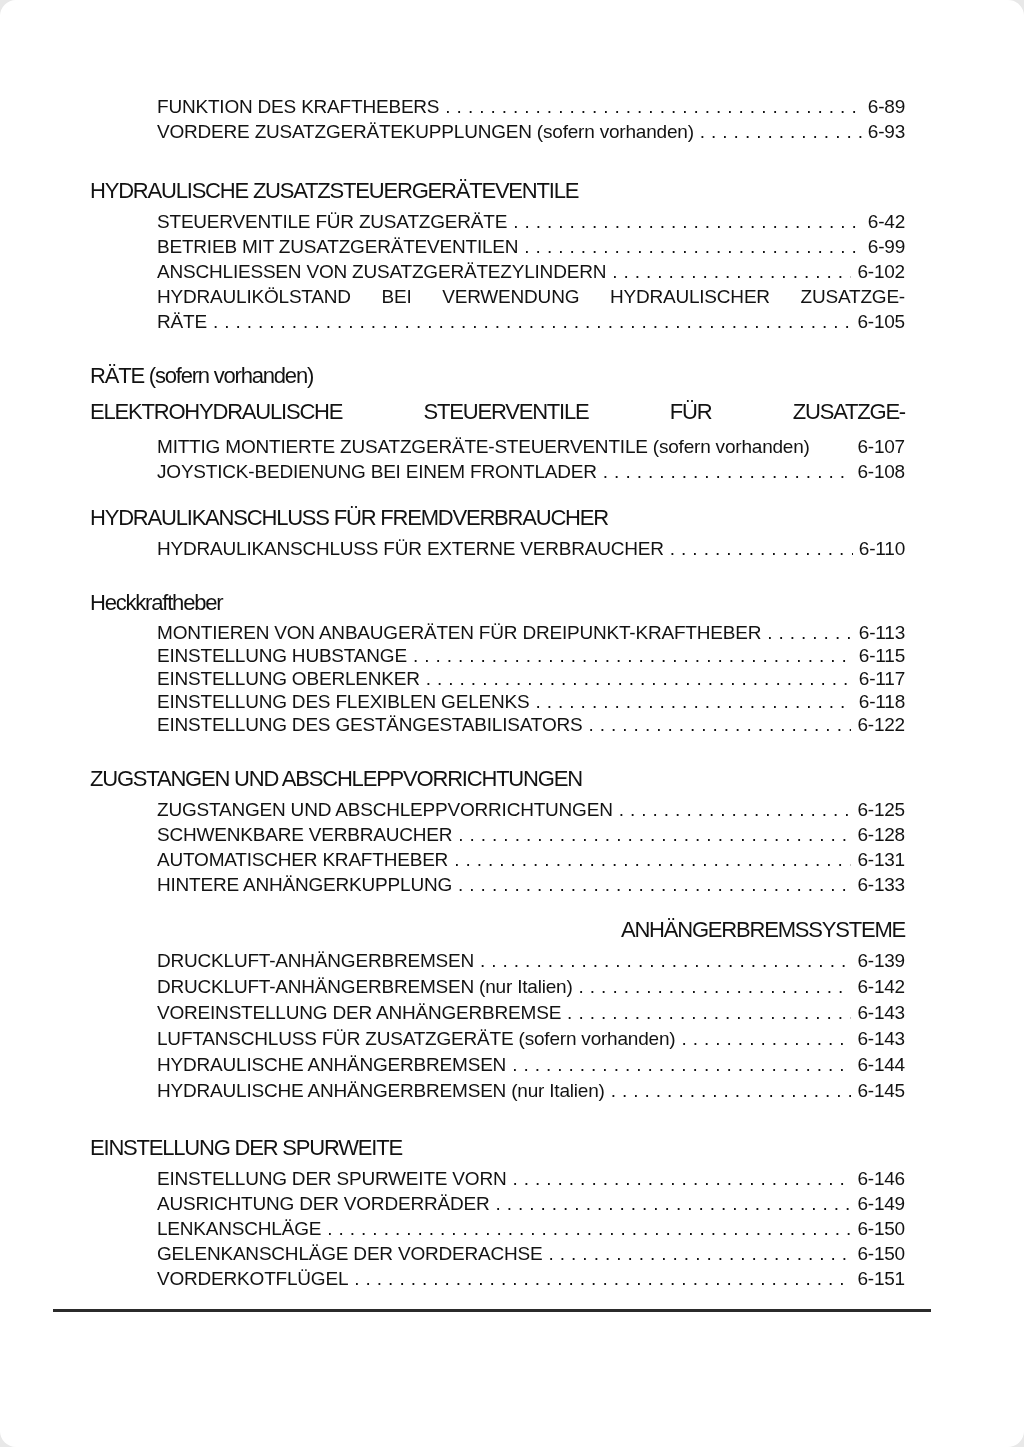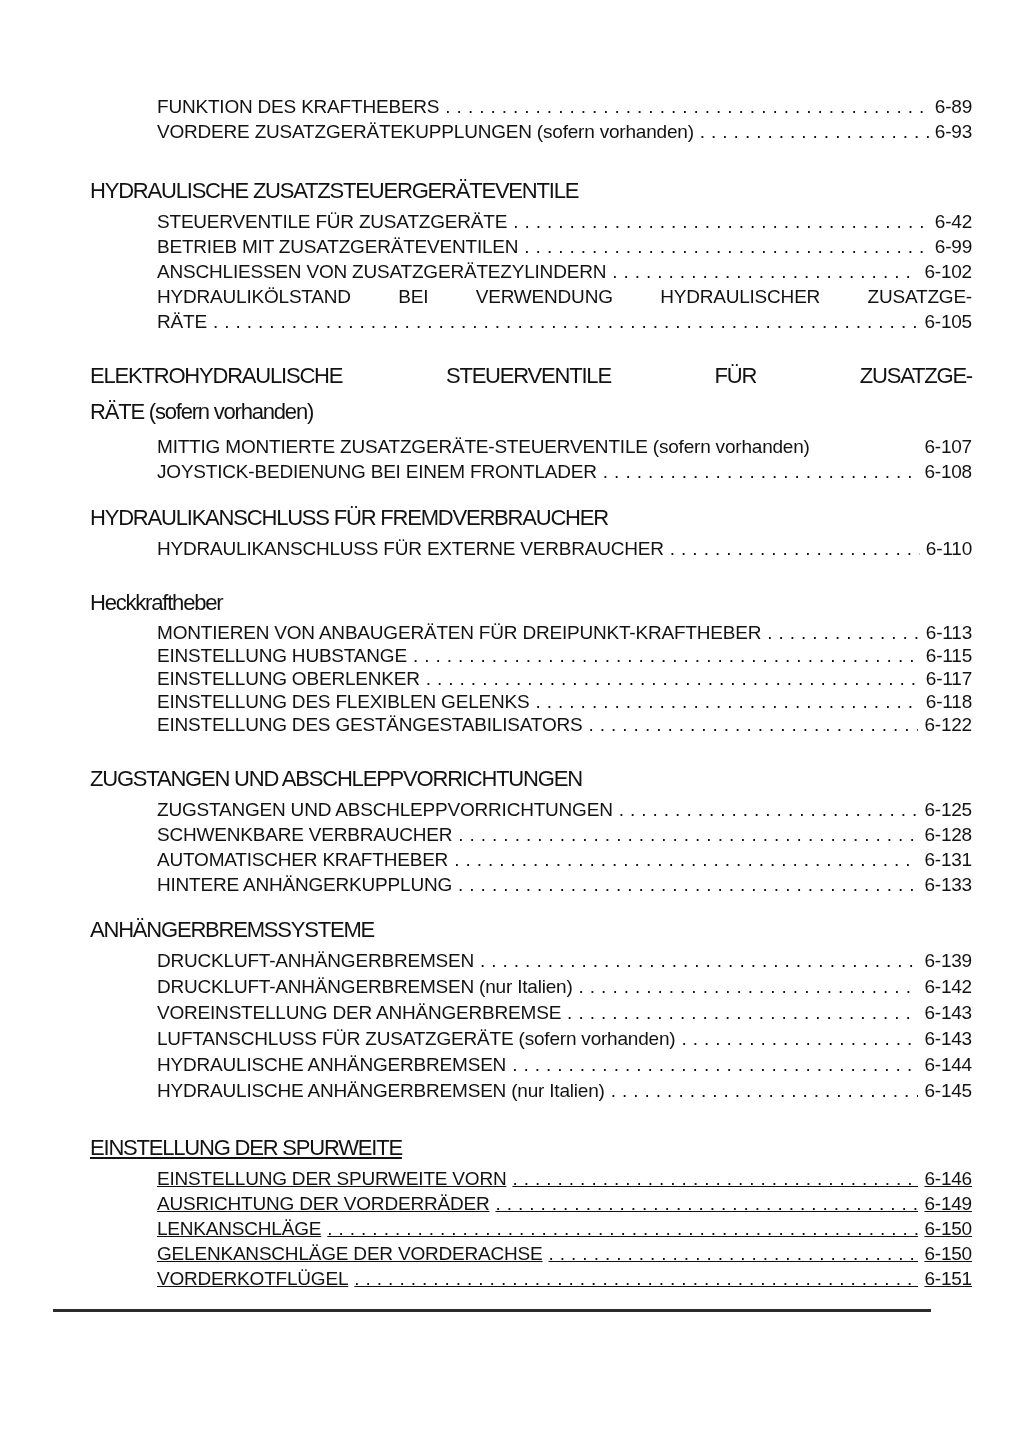--- a/index.html
+++ b/index.html
@@ -4,32 +4,33 @@
 <style>
   html,body { margin:0; padding:0; background:#e8e8e8; }
   .doc-page {
     position:relative;
     width:1024px; height:1447px;
     margin:0 auto;
     background:#ffffff;
     color:#121212;
     font-family:"Liberation Sans", sans-serif;
     box-sizing:border-box;
-    padding:94px 52px 0 90px;
+    padding:94px 119px 0 90px;
     overflow:hidden;
+    border-radius:16px;
   }
   .toc-section { margin-top:28px; }
   .sec-0 { margin-top:0; }
   .sec-1 { margin-top:29px; }
   .sec-2 { margin-top:24px; }
   .sec-3 { margin-top:16px; }
   .sec-4 { margin-top:24px; }
   .sec-5 { margin-top:25px; }
-  .sec-6 { margin-top:15px; }
-  .sec-7 { margin-top:26px;text-decoration:underline; }
+  .sec-6 { margin-top:15px;text-align:right; }
+  .sec-7 { margin-top:26px; }
 
   .heading-line {
     font-size:22px;
     line-height:36px;
     letter-spacing:-1.2px;
     white-space:nowrap;
   }
   .heading-line.justify {
     white-space:normal;
     text-align:justify;
@@ -121,22 +122,22 @@
           </div>
           <div class="item-wrap-line">HYDRAULIKÖLSTAND BEI VERWENDUNG HYDRAULISCHER ZUSATZGE-</div>
           <div class="toc-row">
             <span class="toc-title">RÄTE</span>
             <span class="dots"></span>
             <span class="page-num">6-105</span>
           </div>
         </div>
       </div>
       <div class="toc-section sec-2">
+        <div class="heading-line">RÄTE (sofern vorhanden)</div>
         <div class="heading-line justify">ELEKTROHYDRAULISCHE STEUERVENTILE FÜR ZUSATZGE-</div>
-        <div class="heading-line">RÄTE (sofern vorhanden)</div>
         <div class="toc-items">
           <div class="toc-row no-leader">
             <span class="toc-title">MITTIG MONTIERTE ZUSATZGERÄTE-STEUERVENTILE (sofern vorhanden)</span>
             <span class="dots"></span>
             <span class="page-num">6-107</span>
           </div>
           <div class="toc-row">
             <span class="toc-title">JOYSTICK-BEDIENUNG BEI EINEM FRONTLADER</span>
             <span class="dots"></span>
             <span class="page-num">6-108</span>

